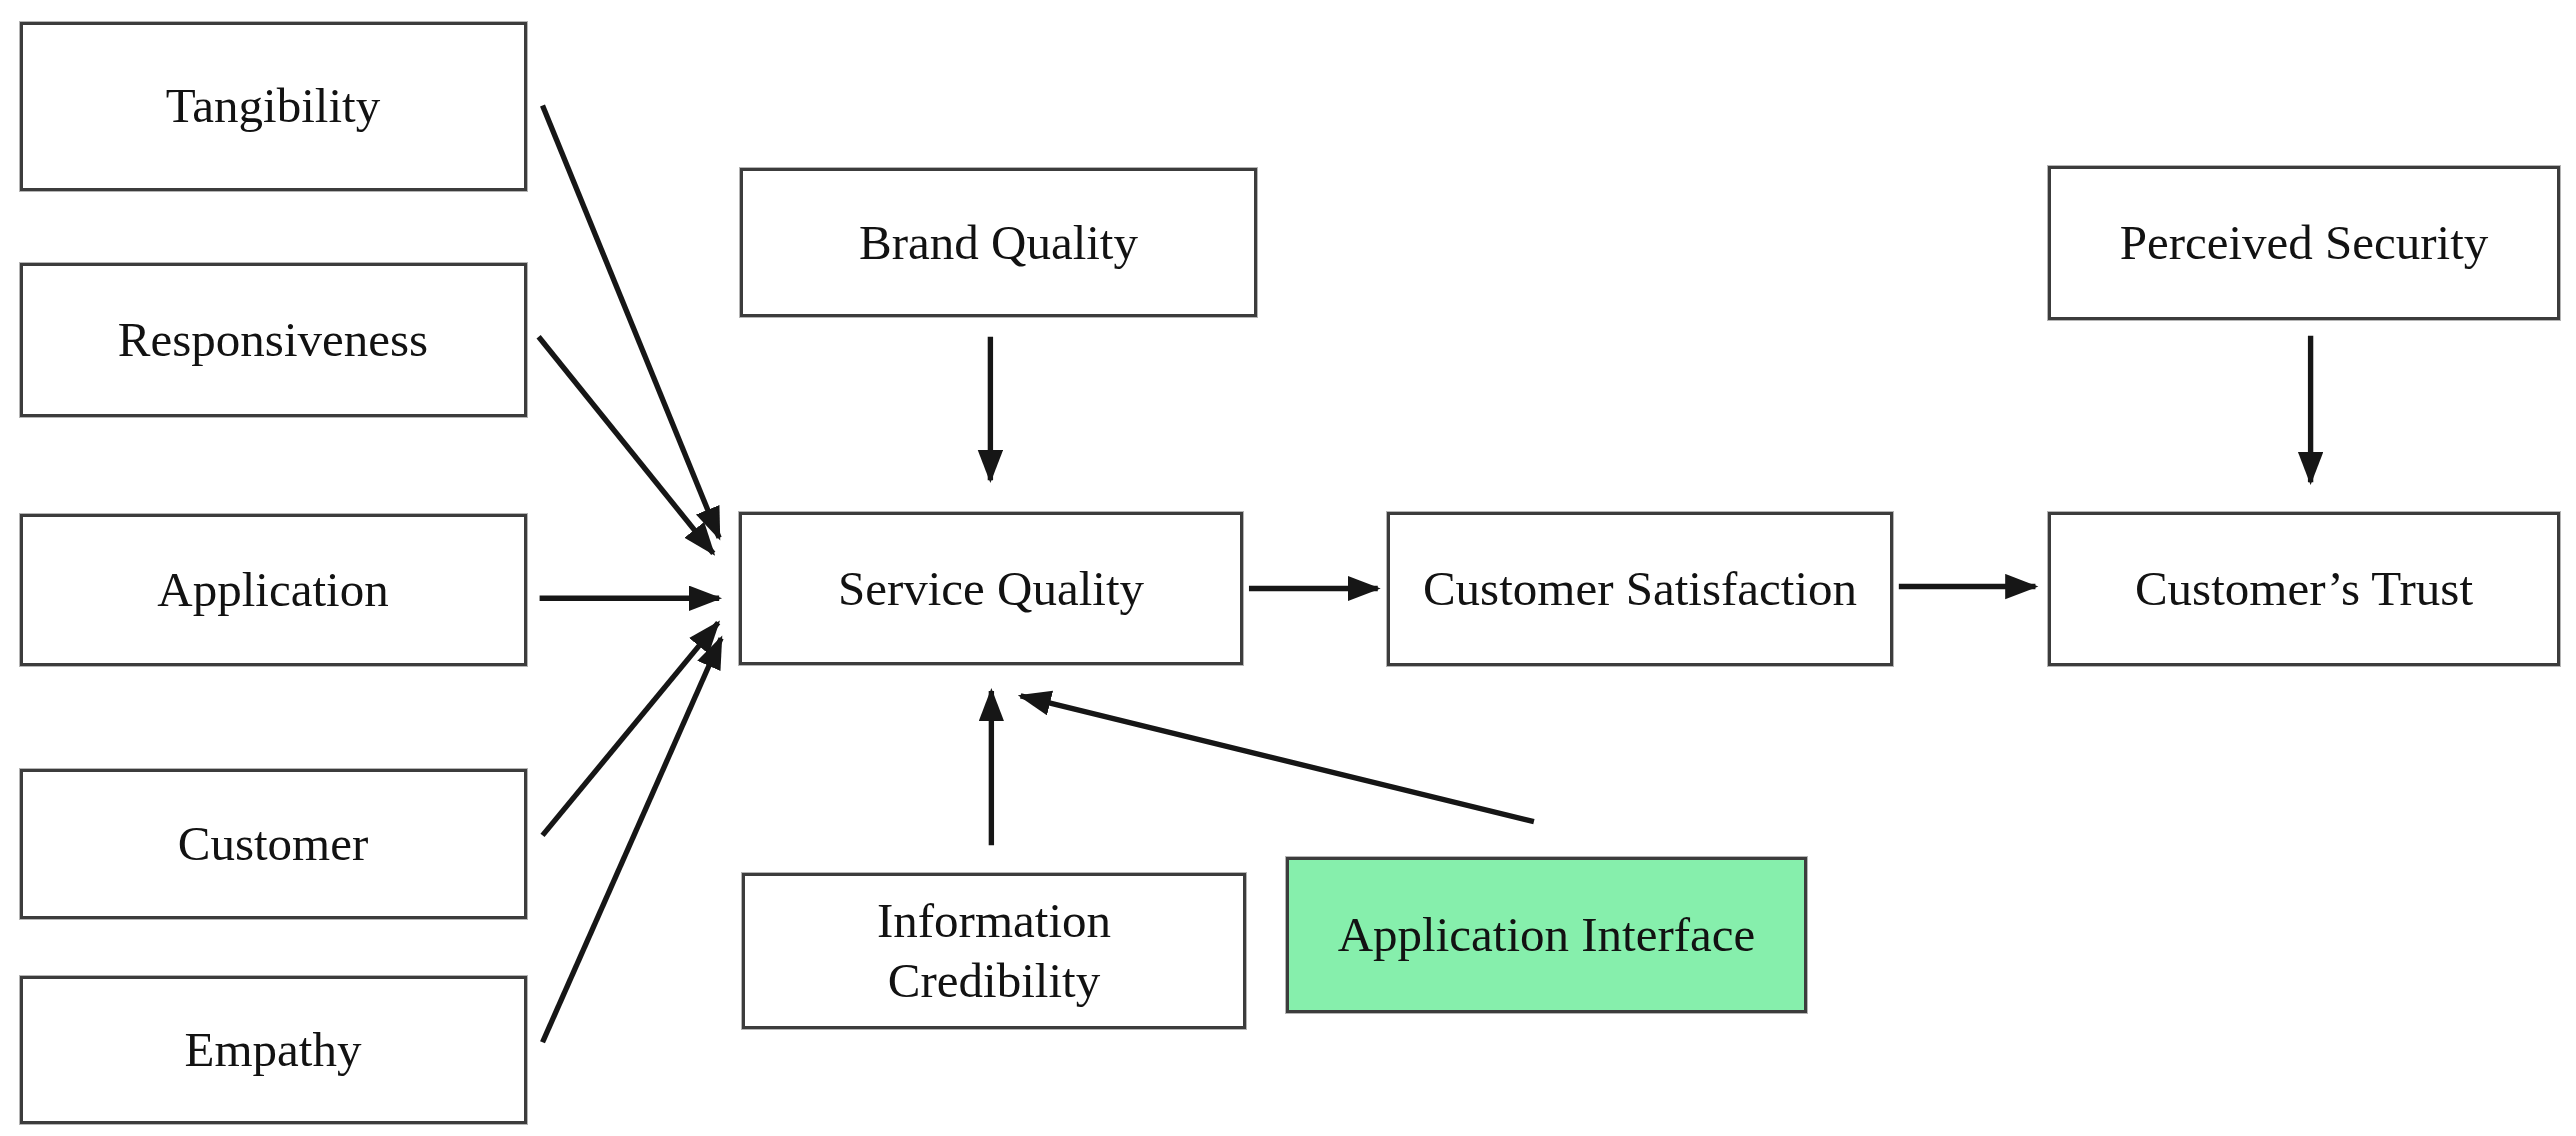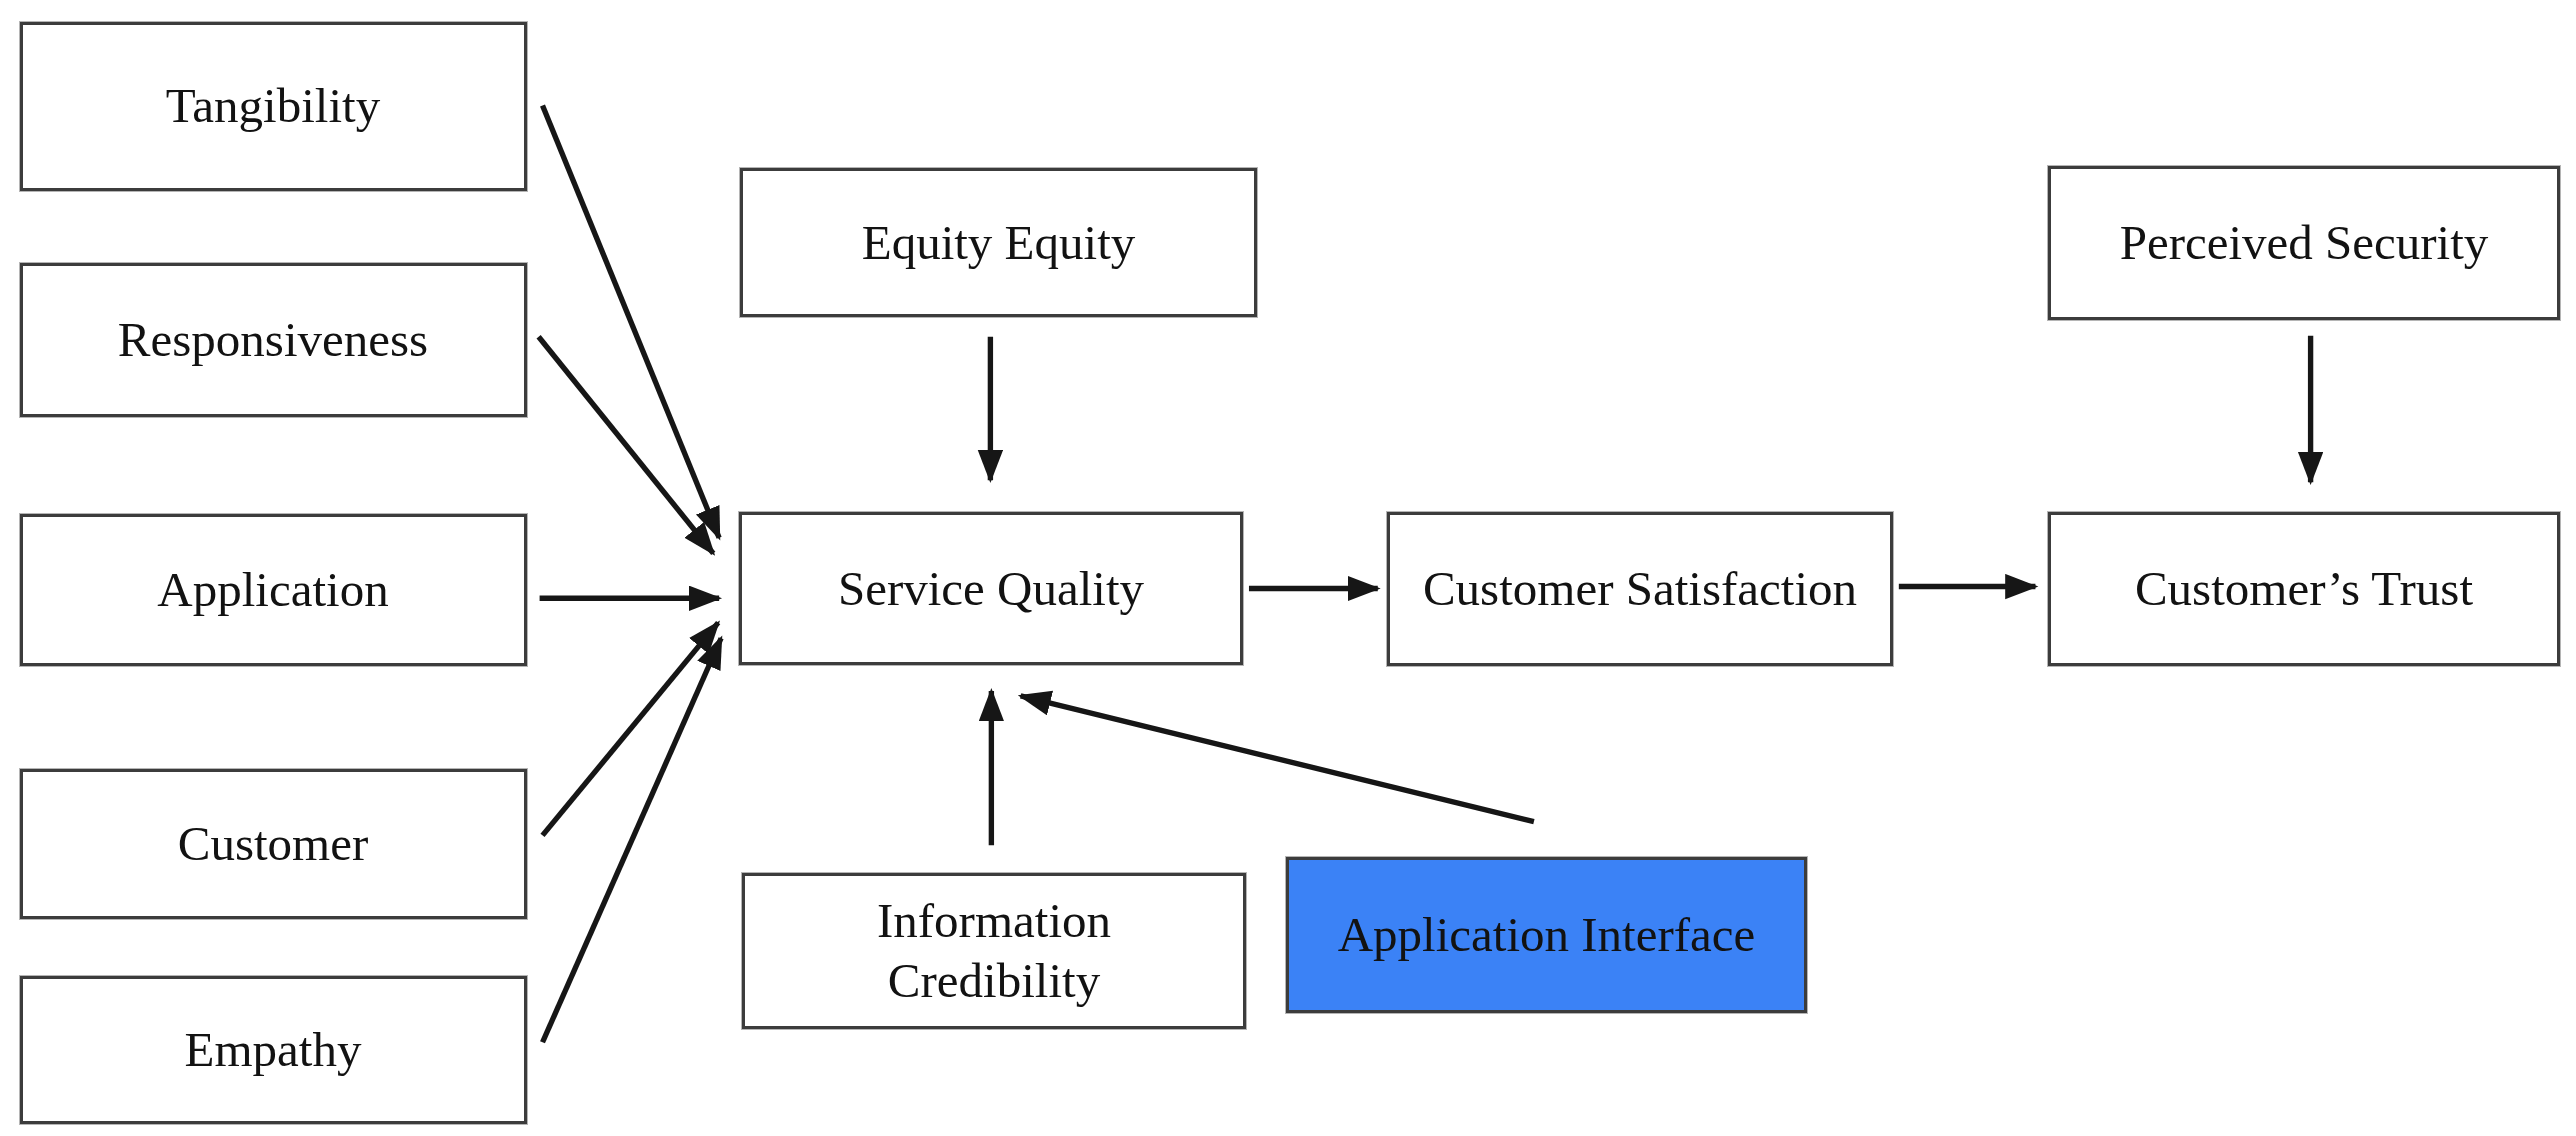--- a/index.html
+++ b/index.html
@@ -63,22 +63,22 @@
         <line x1="1946" y1="601" x2="2086" y2="601" stroke="#161616" stroke-width="5.5" marker-end="url(#ah)"></line>
         <line x1="2368" y1="344" x2="2368" y2="494" stroke="#161616" stroke-width="5.5" marker-end="url(#ah)"></line>
       </g>
   </svg>
 
 <div class="node" style="left: 19.5px; top: 21.5px; width: 507px; height: 169px; background: rgb(255, 255, 255); border-color: rgb(60, 60, 60); color: rgb(18, 18, 18);">Tangibility</div>
     <div class="node" style="left: 19.5px; top: 263px; width: 507px; height: 154px; background: rgb(255, 255, 255); border-color: rgb(60, 60, 60); color: rgb(18, 18, 18);">Responsiveness</div>
     <div class="node" style="left: 19.5px; top: 514px; width: 507px; height: 152px; background: rgb(255, 255, 255); border-color: rgb(60, 60, 60); color: rgb(18, 18, 18);">Application</div>
     <div class="node" style="left: 19.5px; top: 769px; width: 507px; height: 150px; background: rgb(255, 255, 255); border-color: rgb(60, 60, 60); color: rgb(18, 18, 18);">Customer</div>
     <div class="node" style="left: 19.5px; top: 976px; width: 507px; height: 148px; background: rgb(255, 255, 255); border-color: rgb(60, 60, 60); color: rgb(18, 18, 18);">Empathy</div>
-    <div class="node" style="left: 740px; top: 168px; width: 517px; height: 149px; background: rgb(255, 255, 255); border-color: rgb(60, 60, 60); color: rgb(18, 18, 18);">Equity Equity</div>
+    <div class="node" style="left: 740px; top: 168px; width: 517px; height: 149px; background: rgb(255, 255, 255); border-color: rgb(60, 60, 60); color: rgb(18, 18, 18);">Brand Quality</div>
     <div class="node" style="left: 739px; top: 512px; width: 504px; height: 153px; background: rgb(255, 255, 255); border-color: rgb(60, 60, 60); color: rgb(18, 18, 18);">Service Quality</div>
     <div class="node" style="left: 742px; top: 873px; width: 504px; height: 156px; background: rgb(255, 255, 255); border-color: rgb(60, 60, 60); color: rgb(18, 18, 18);">Information
 Credibility</div>
-    <div class="node" style="left: 1286px; top: 857px; width: 521px; height: 156px; background: #3b82f6; border-color: rgb(60, 60, 60); color: rgb(18, 18, 18);">Application Interface</div>
+    <div class="node" style="left: 1286px; top: 857px; width: 521px; height: 156px; background: #86efac; border-color: rgb(60, 60, 60); color: rgb(18, 18, 18);">Application Interface</div>
     <div class="node" style="left: 1387px; top: 512px; width: 506px; height: 154px; background: rgb(255, 255, 255); border-color: rgb(60, 60, 60); color: rgb(18, 18, 18);">Customer Satisfaction</div>
     <div class="node" style="left: 2048px; top: 166px; width: 512px; height: 154px; background: rgb(255, 255, 255); border-color: rgb(60, 60, 60); color: rgb(18, 18, 18);">Perceived Security</div>
     <div class="node" style="left: 2048px; top: 512px; width: 512px; height: 154px; background: rgb(255, 255, 255); border-color: rgb(60, 60, 60); color: rgb(18, 18, 18);">Customer’s Trust</div>
   </div>
 
 
 </body></html>

